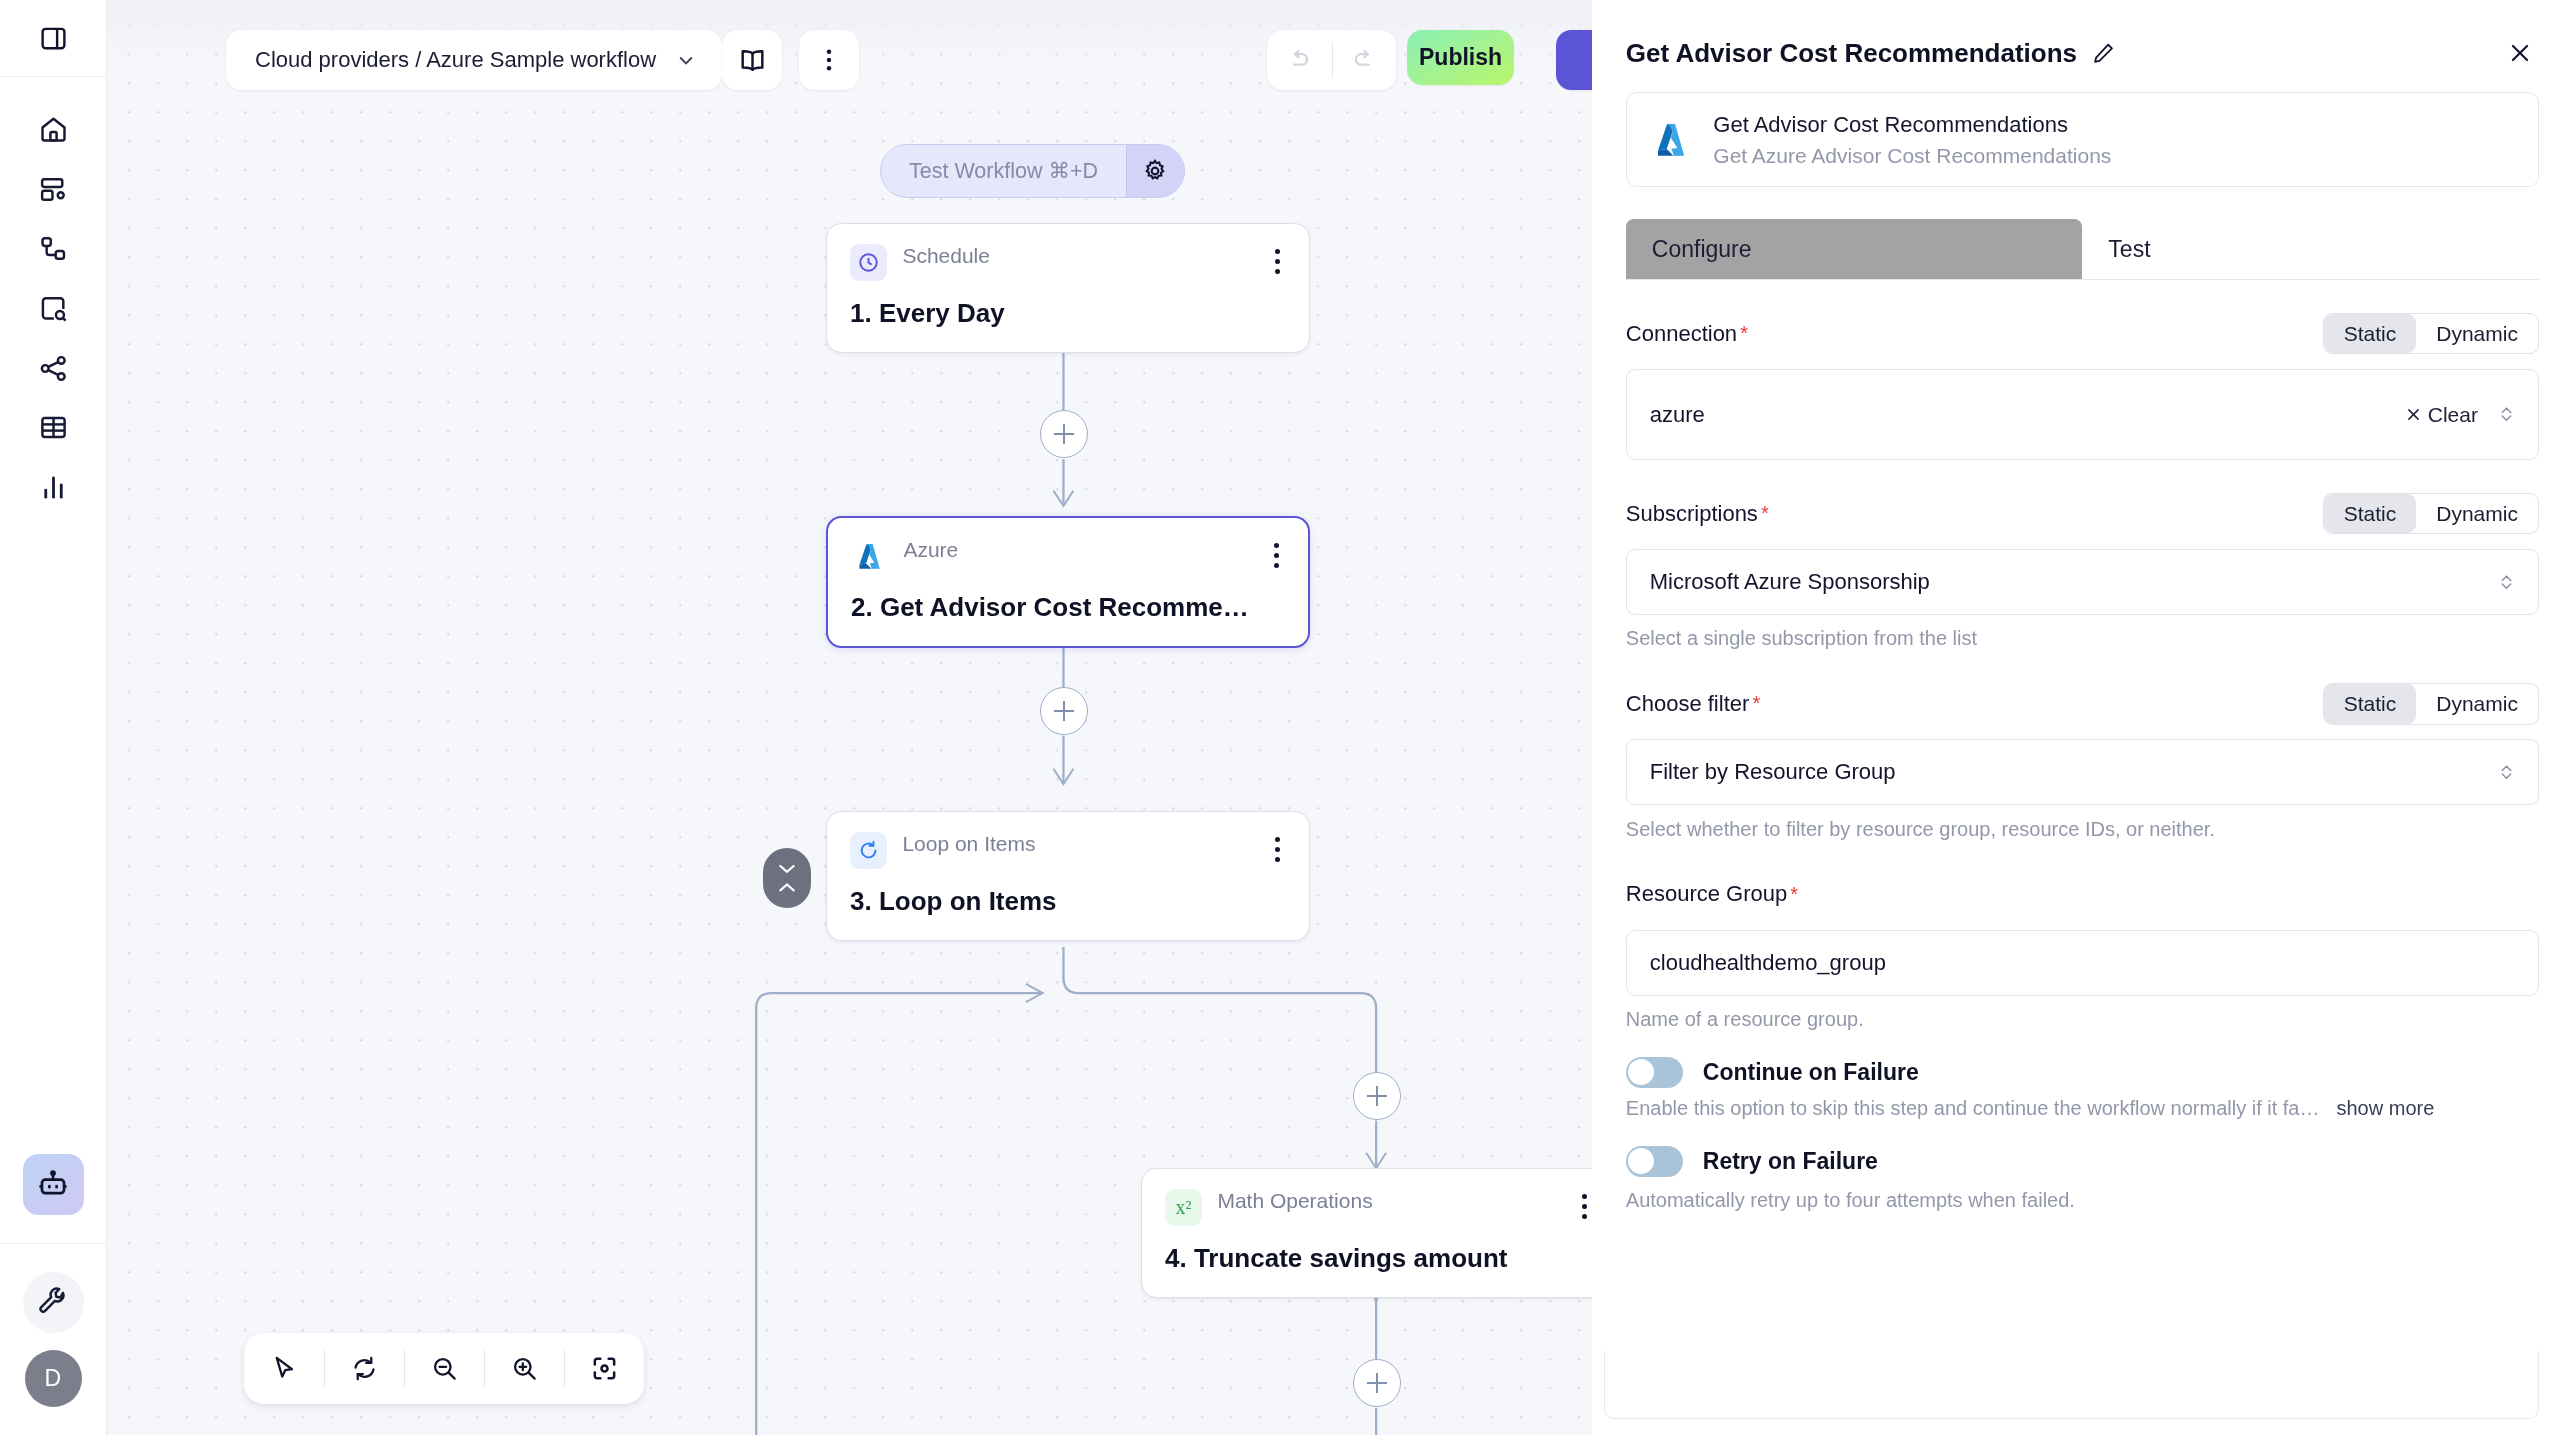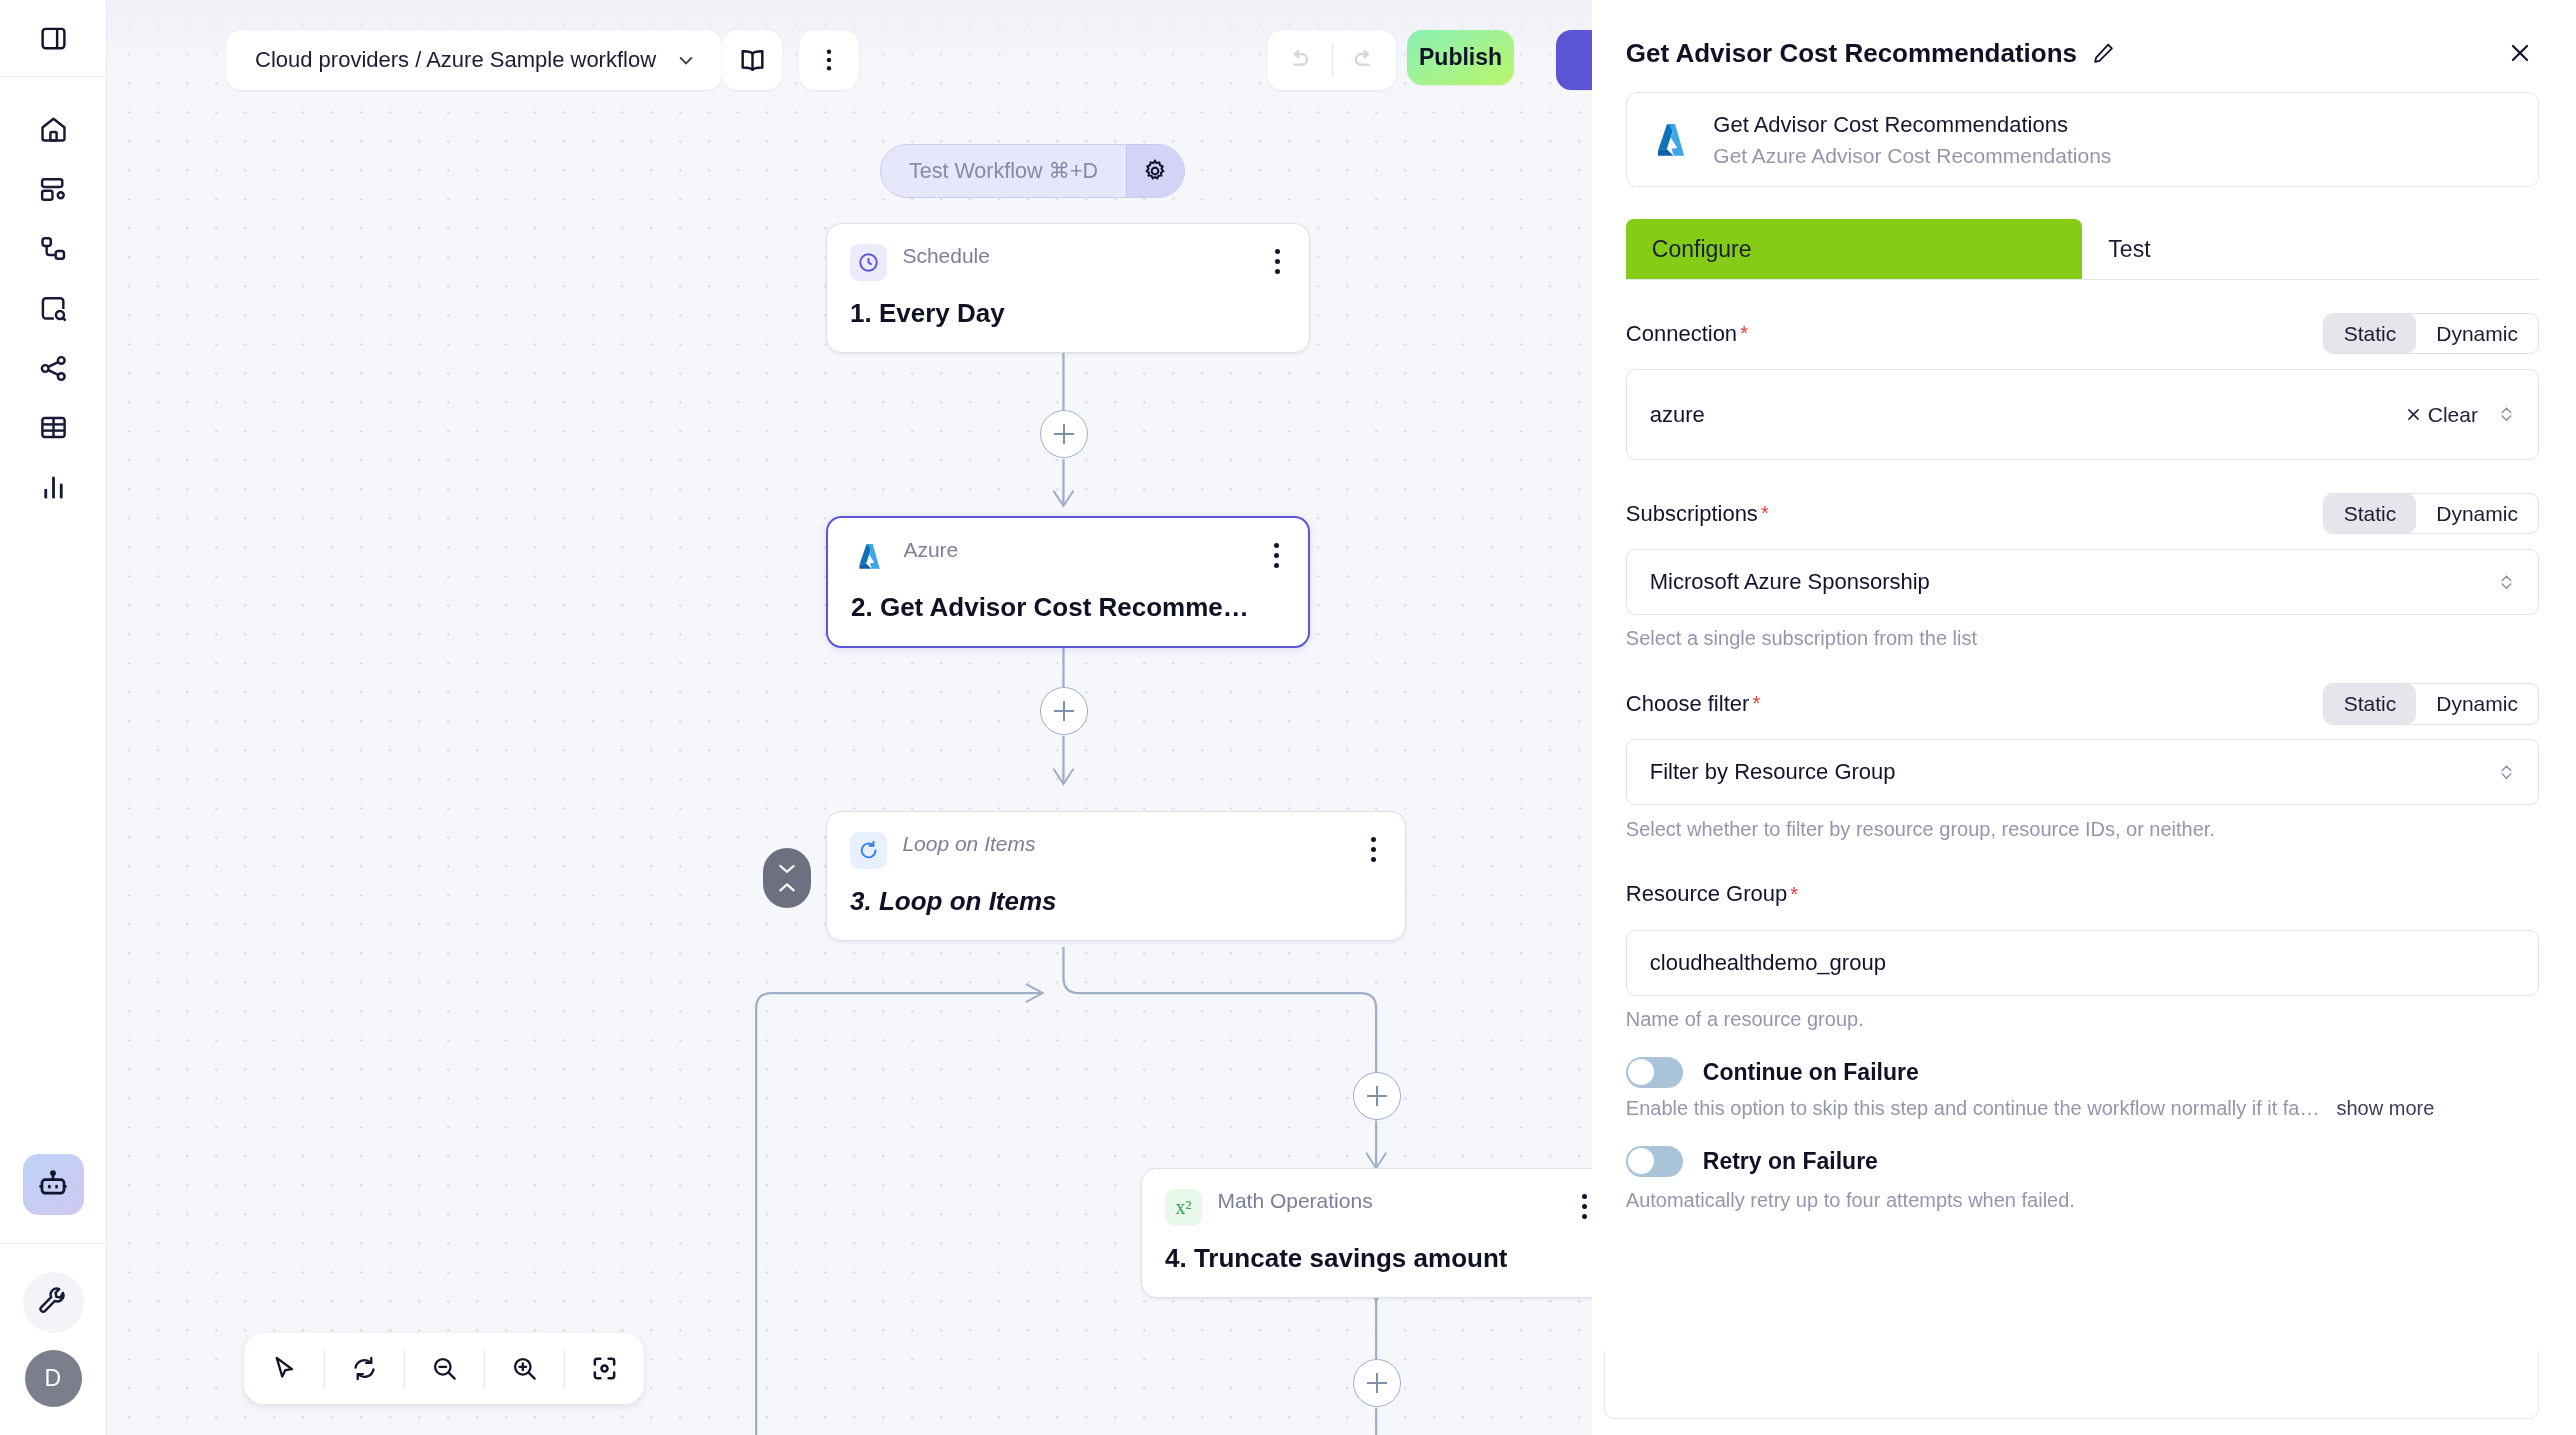--- a/index.html
+++ b/index.html
@@ -181,21 +181,21 @@
   .op-logo { width: 45px; height: 45px; display: flex; align-items: center; justify-content: center; flex: 0 0 45px; }
   .op-name { font-size: 22px; color: #14162c; }
   .op-desc { font-size: 21px; color: #9397aa; margin-top: 6.1px; }
 
   .tabs { display: flex; margin: 32px 6.1px 0 12.3px; border-bottom: 0.8px solid #e5e7ee; }
   .tab {
     flex: 1; height: 60px; display: flex; align-items: center;
     padding-left: 26px; font-size: 23px; color: #1b1d33; cursor: pointer;
     border-top-left-radius: 7.7px; border-top-right-radius: 7.7px;
   }
-  .tab.active { background: #84cc16; }
+  .tab.active { background: #a3a3a3; }
 
   .panel-body { flex: 1; overflow: hidden; padding: 0 6.1px 0 12.3px; }
 
   .field { margin-top: 32px; }
   .field-row { display: flex; align-items: center; height: 43px; }
   .field-label { font-size: 22px; color: #12142b; }
   .req { color: #ec3b3b; font-size: 20px; margin-left: 3.1px; }
   .seg {
     margin-left: auto; display: flex; border: 0.8px solid #dfe1e9;
     border-radius: 9.2px; overflow: hidden; background: #fff;
@@ -441,21 +441,21 @@
             <i></i>
             <i></i>
             <i></i>
           </div>
       </div>
       <div class="node-title">2. Get Advisor Cost Recomme…</div>
     </div>
 
     <div class="plus-node" style="left:933px; top:687px;"></div>
 
-    <div class="node" style="left:719px; top:811px; width:580px;font-style:italic;">
+    <div class="node" style="left:719px; top:811px; width:484px;">
       <div class="node-head">
         <div class="node-chip chip-blue">
           <svg width="23" height="23" viewBox="0 0 24 24" fill="none" stroke="#2f7ff0" stroke-width="2" stroke-linecap="round">
             <path d="M19.2 12a7.2 7.2 0 1 1-2.3-5.3"></path>
               <path d="M17.2 2.8v4.2h-4.2"></path>
           </svg>
         </div>
         <div class="node-type">Loop on Items</div>
         <div class="node-kebab">
             <i></i>

